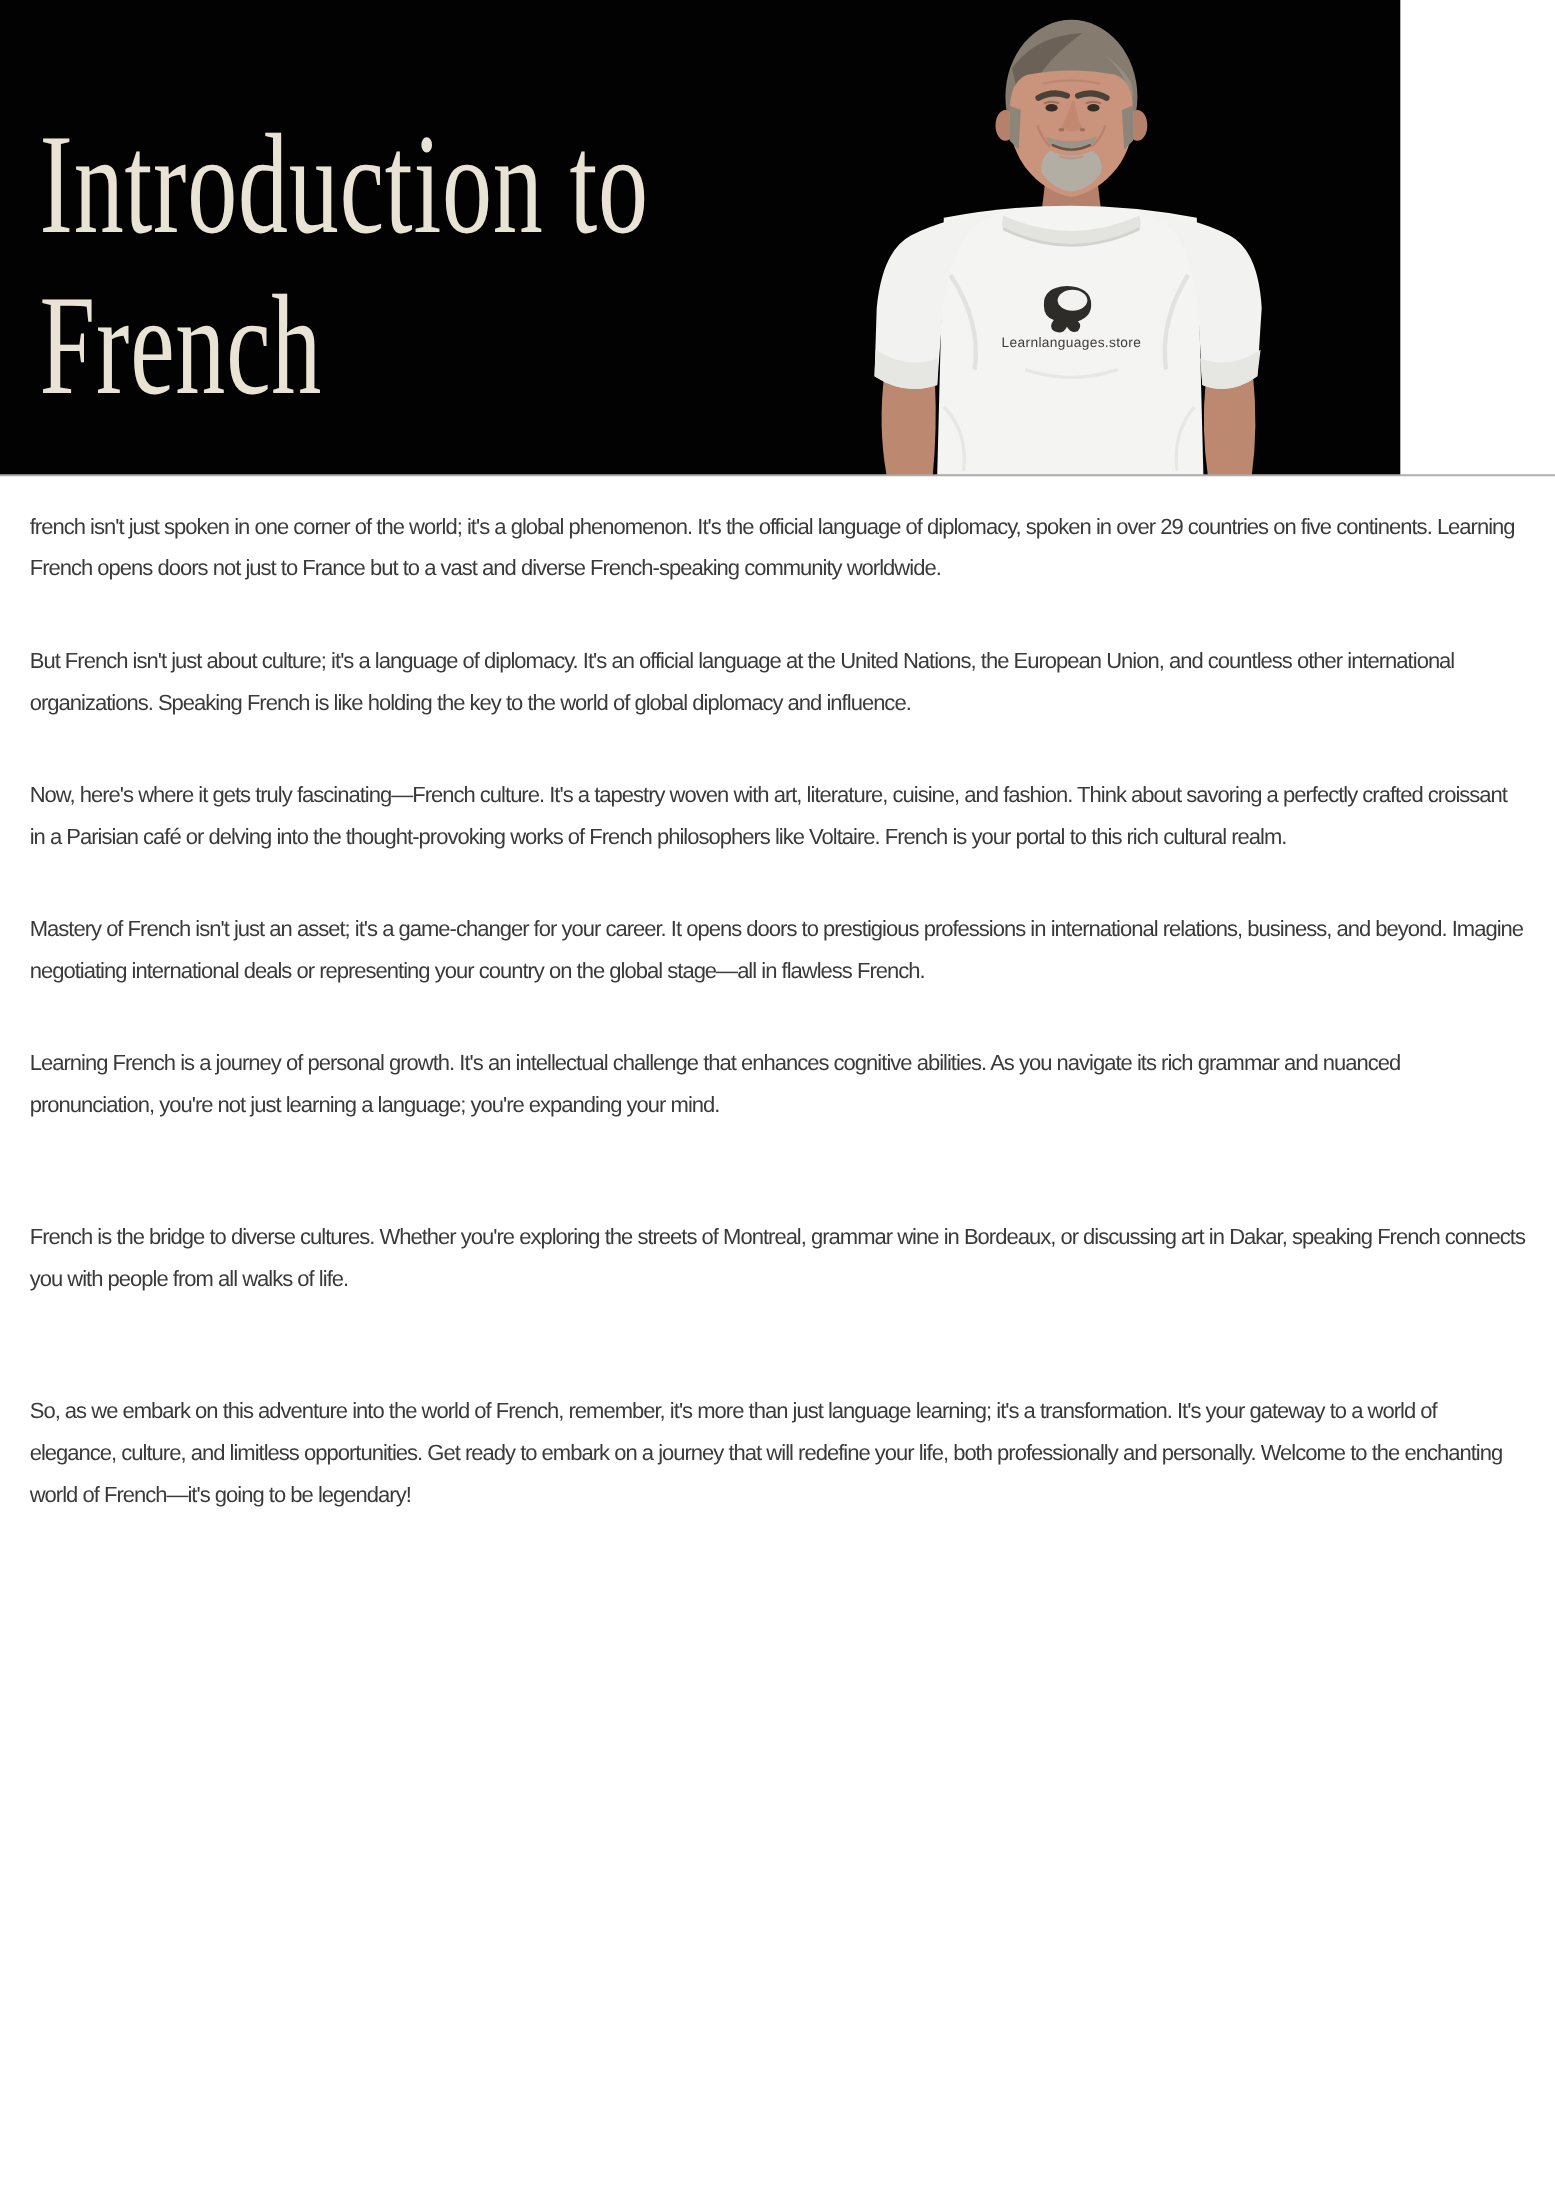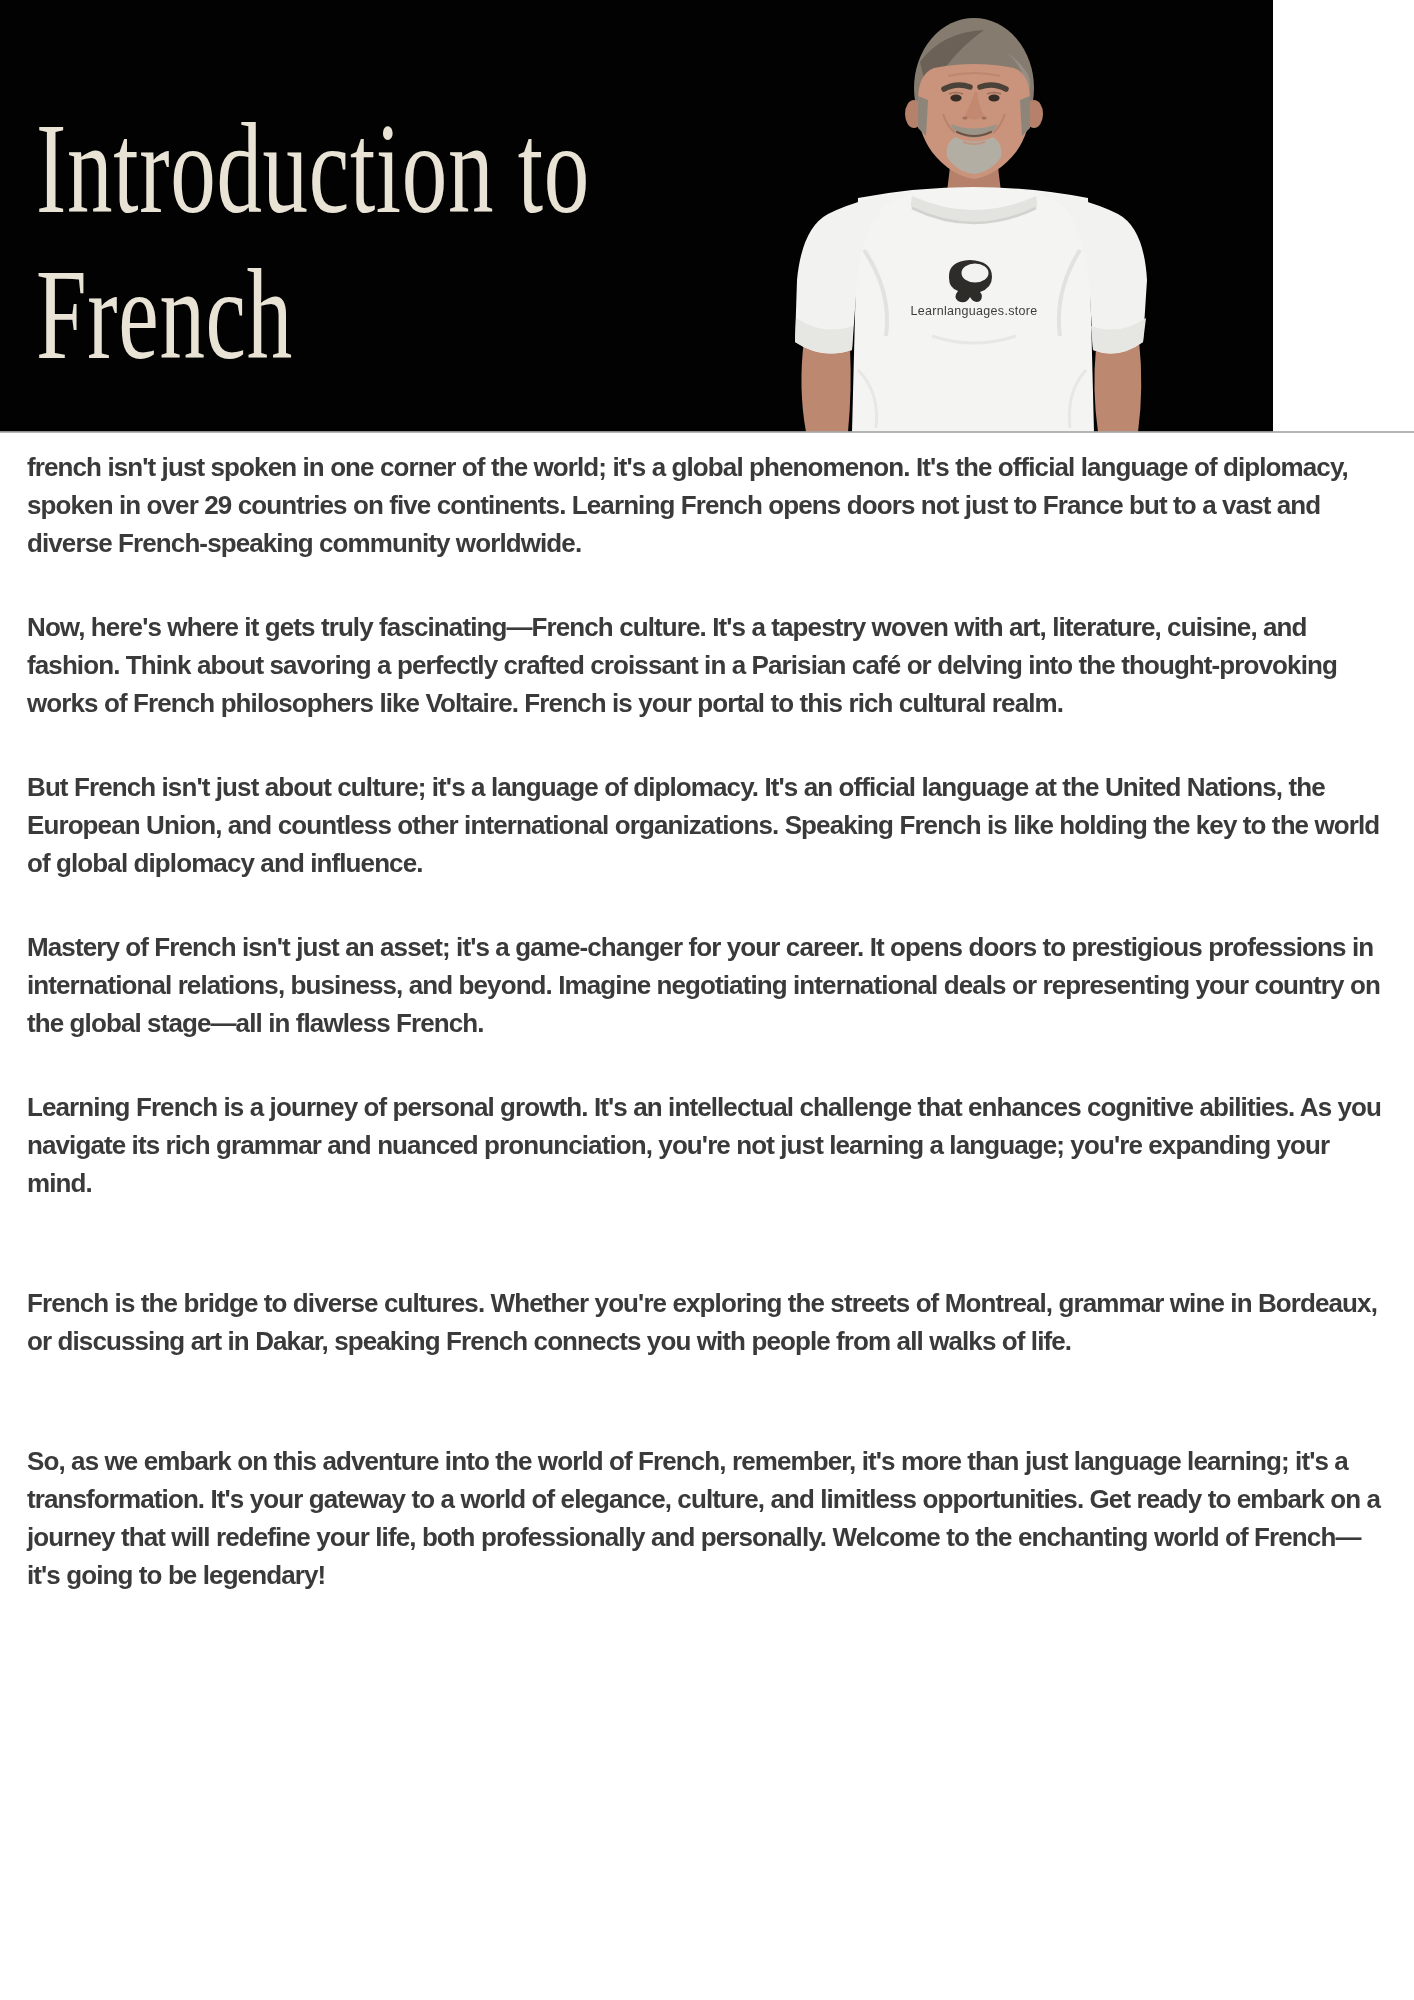--- a/index.html
+++ b/index.html
@@ -47,26 +47,26 @@
   }
   
   .article{
     position:absolute;
     left:0; top:434px;
     width:1414px;
     box-sizing:border-box;
     padding:14px 26px 0 27px;
   }
   .article p{
-    margin:0 0 46px 0;
-    font-size:26px;
+    margin:12px 0 46px 0;
+    font-size:20px;
     line-height:38px;
     letter-spacing:-0.9px;
     color:#3a3a3a;
-    font-weight:700;
+    font-weight:400;
   }
   .article p.gap-before{margin-top:82px;}
 </style>
 </head>
 <body>
 
 <div class="page">
 
   <div class="hero">
     <h1 class="hero-title">
@@ -141,21 +141,21 @@
         <ellipse cx="325" cy="273" rx="13.5" ry="9.5" fill="#f2f2f0"></ellipse>
       </g>
       <text x="324" y="315" text-anchor="middle" font-family="Liberation Sans, sans-serif" font-size="12.5" letter-spacing="0.3" fill="#3f3d39">Learnlanguages.store</text>
     </svg>
   </div>
 
   <div class="hero-divider"></div>
 
   <div class="article">
     <p>french isn't just spoken in one corner of the world; it's a global phenomenon. It's the official language of diplomacy, spoken in over 29 countries on five continents. Learning French opens doors not just to France but to a vast and diverse French-speaking community worldwide.</p>
+    <p>But French isn't just about culture; it's a language of diplomacy. It's an official language at the United Nations, the European Union, and countless other international organizations. Speaking French is like holding the key to the world of global diplomacy and influence.</p>
     <p>Now, here's where it gets truly fascinating—French culture. It's a tapestry woven with art, literature, cuisine, and fashion. Think about savoring a perfectly crafted croissant in a Parisian café or delving into the thought-provoking works of French philosophers like Voltaire. French is your portal to this rich cultural realm.</p>
-    <p>But French isn't just about culture; it's a language of diplomacy. It's an official language at the United Nations, the European Union, and countless other international organizations. Speaking French is like holding the key to the world of global diplomacy and influence.</p>
     <p>Mastery of French isn't just an asset; it's a game-changer for your career. It opens doors to prestigious professions in international relations, business, and beyond. Imagine negotiating international deals or representing your country on the global stage—all in flawless French.</p>
     <p>Learning French is a journey of personal growth. It's an intellectual challenge that enhances cognitive abilities. As you navigate its rich grammar and nuanced pronunciation, you're not just learning a language; you're expanding your mind.</p>
     <p class="gap-before">French is the bridge to diverse cultures. Whether you're exploring the streets of Montreal, grammar wine in Bordeaux, or discussing art in Dakar, speaking French connects you with people from all walks of life.</p>
     <p class="gap-before">So, as we embark on this adventure into the world of French, remember, it's more than just language learning; it's a transformation. It's your gateway to a world of elegance, culture, and limitless opportunities. Get ready to embark on a journey that will redefine your life, both professionally and personally. Welcome to the enchanting world of French—it's going to be legendary!</p>
   </div>
 
 </div>
 
 </body></html>

